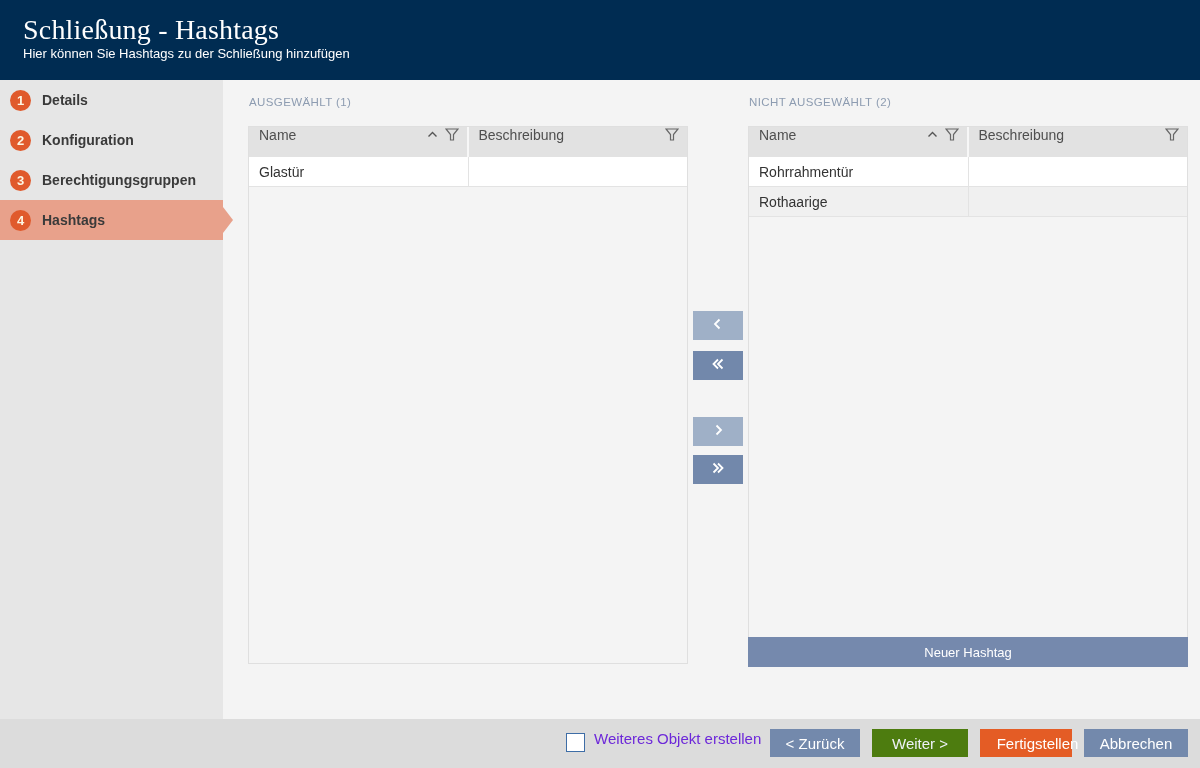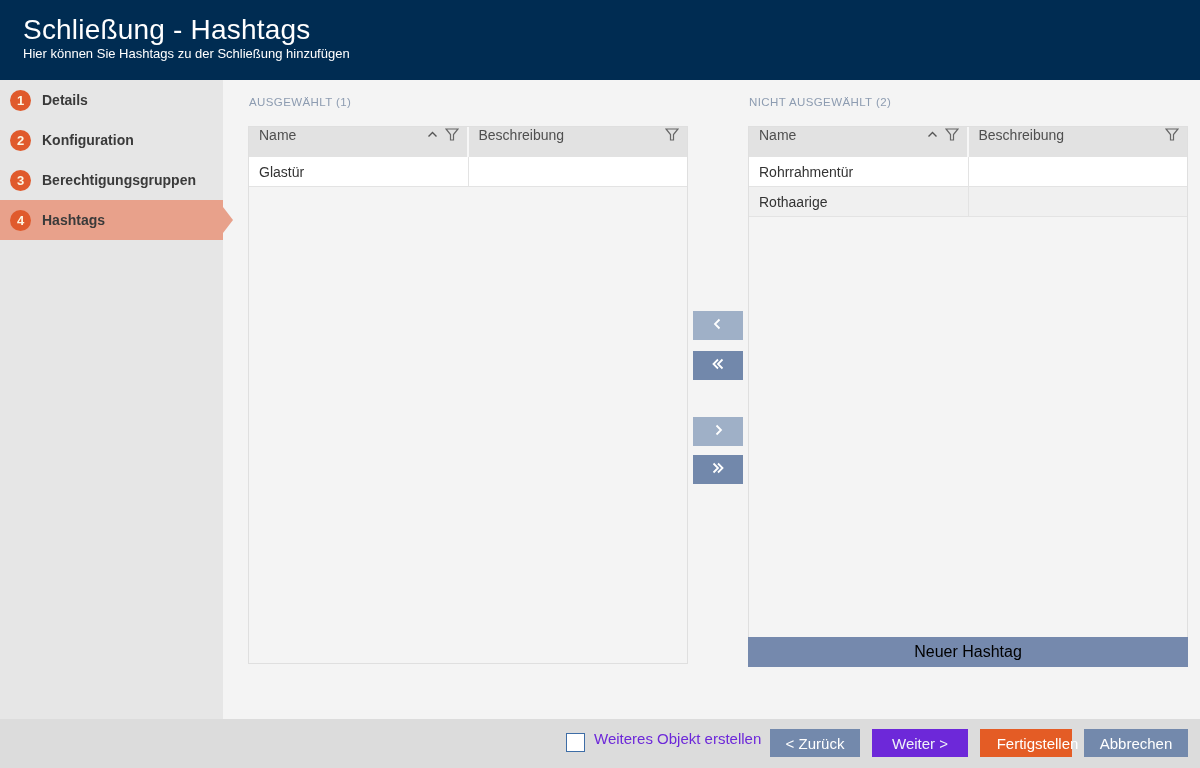--- a/index.html
+++ b/index.html
@@ -11,21 +11,21 @@
     background: #f4f4f4;
     overflow: hidden;
     -webkit-font-smoothing: antialiased;
   }
 
   
   .app-header {
     position: absolute; left: 0; top: 0; width: 1200px; height: 80px;
     background: #002c52; color: #fff; padding: 14px 0 0 23px;
   }
-  .app-title { font-size: 28px; font-weight: 300; letter-spacing: 0.2px; }
+  .app-title { font-size: 28px; font-weight: 300; letter-spacing: 0.2px; font-family: Liberation Serif, serif; }
   .app-subtitle { font-size: 13px; font-weight: 400; }
 
   
   .sidebar {
     position: absolute; left: 0; top: 80px; width: 223px; height: 639px;
     background: #e6e6e6;
   }
   .step {
     position: relative;
     height: 40px; display: flex; align-items: center;
@@ -94,21 +94,21 @@
   .xfer.light { background: #9fb0c7; }
   .xfer.dark  { background: #7288ab; }
   #btn-move-left      { top: 311px; }
   #btn-move-all-left  { top: 351px; }
   #btn-move-right     { top: 417px; }
   #btn-move-all-right { top: 455px; }
 
   
   .new-hashtag {
     position: absolute; left: 748px; top: 637px; width: 440px; height: 30px;
-    background: #7589ad; color: #000000; border: none; font-size: 16px;
+    background: #7589ad; color: #ffffff; border: none; font-size: 13px;
     font-family: "Liberation Sans", sans-serif;
     display: flex; align-items: center; justify-content: center; cursor: pointer;
   }
 
   
   .footer {
     position: absolute; left: 0; top: 719px; width: 1200px; height: 49px;
     background: #dcdcdc;
   }
   .checkbox {
@@ -119,21 +119,21 @@
     position: absolute; left: 594px; top: 719px; height: 38px;
     display: flex; align-items: center;
     font-size: 15px; color: #6d28d9;
   }
   .fbtn {
     position: absolute; top: 729px; height: 28px; border: none;
     color: #fff; font-size: 15px; font-family: "Liberation Sans", sans-serif;
     display: flex; align-items: center; justify-content: center; cursor: pointer;
   }
   #btn-back   { left: 770px; width: 90px;  background: #7389ac; }
-  #btn-next   { left: 872px; width: 96px;  background: #6d28d9; color: #eef2f8; }
+  #btn-next   { left: 872px; width: 96px;  background: #4d7c0f; color: #eef2f8; }
   #btn-finish { left: 980px; width: 92px;  background: #e45c25; padding-left: 23px; }
   #btn-cancel { left: 1084px; width: 104px; background: #7389ac; }
 </style>
 </head>
 <body>
 
 <div class="app-header">
   <div class="app-title">Schließung - Hashtags</div>
   <div class="app-subtitle">Hier können Sie Hashtags zu der Schließung hinzufügen</div>
 </div>

